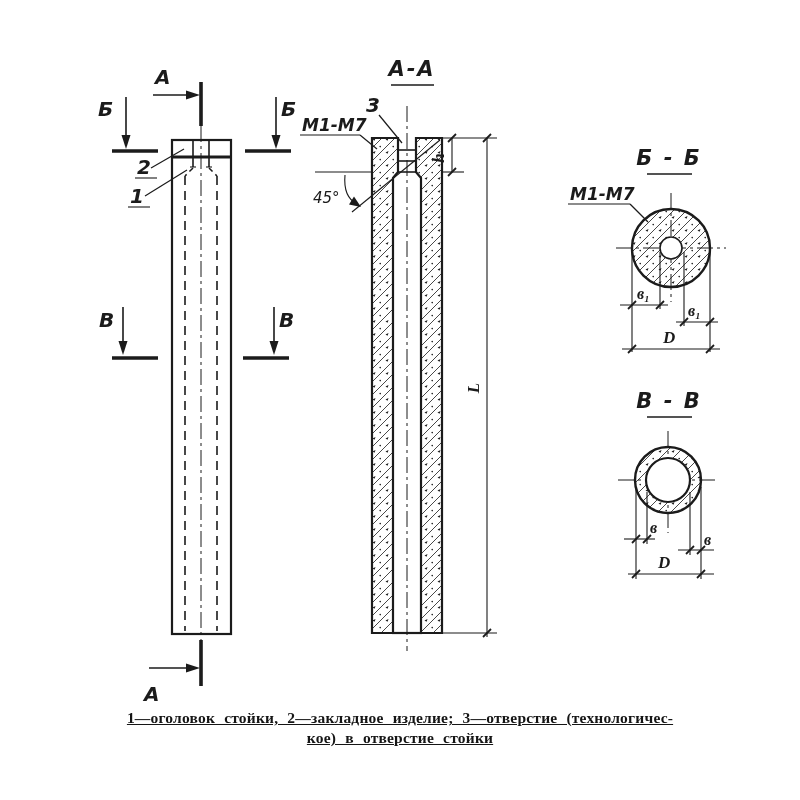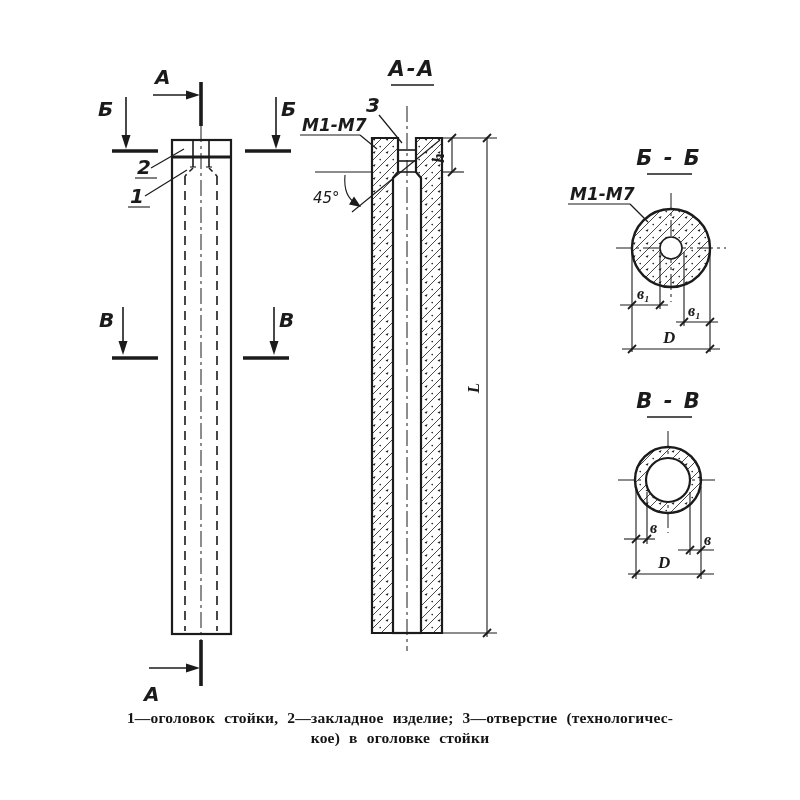--- a/index.html
+++ b/index.html
@@ -24,21 +24,21 @@
   
   text{fill:#1b1b1b;}
   .lbl{font:italic bold 20px "DejaVu Sans",sans-serif;}
   .ttl{font:italic bold 21px "DejaVu Sans",sans-serif;letter-spacing:2px;}
   .mk{font:italic bold 17px "DejaVu Sans",sans-serif;}
   .dim{font:italic bold 17px "Liberation Serif",serif;}
   .dimsm{font:italic bold 16px "Liberation Serif",serif;}
   .sm{font:italic 15px "DejaVu Sans",sans-serif;}
   .caption{position:absolute;left:0;top:708px;width:800px;text-align:center;
            font:bold 15.5px "Liberation Serif",serif;color:#151515;line-height:1.3;
-           word-spacing:5px;letter-spacing:.2px;}
+           word-spacing:5px;letter-spacing:.2px;text-decoration:underline;}
 </style>
 </head>
 <body>
 
 <div class="page">
 <svg width="800" height="800" viewBox="0 0 800 800">
   <defs>
     <pattern id="concrete" width="13" height="13" patternUnits="userSpaceOnUse">
       <line x1="-1" y1="14" x2="14" y2="-1" stroke="#1b1b1b" stroke-width="0.8"></line>
       <circle cx="3.2" cy="3.6" r="0.8" fill="#1b1b1b"></circle>
@@ -231,15 +231,15 @@
       <line x1="628" y1="574" x2="714" y2="574" class="s-thin"></line>
       <line x1="632" y1="578" x2="640" y2="570" class="tick"></line>
       <line x1="697" y1="578" x2="705" y2="570" class="tick"></line>
       <text x="658" y="568" class="dim">D</text>
     </g>
   </g>
 </svg>
 
 <div class="caption">
   <div>1—оголовок стойки, 2—закладное изделие; 3—отверстие (технологичес-</div>
-  <div>кое) в оголовке стойки</div>
+  <div>кое) в отверстие стойки</div>
 </div>
 </div>
 
 </body></html>

